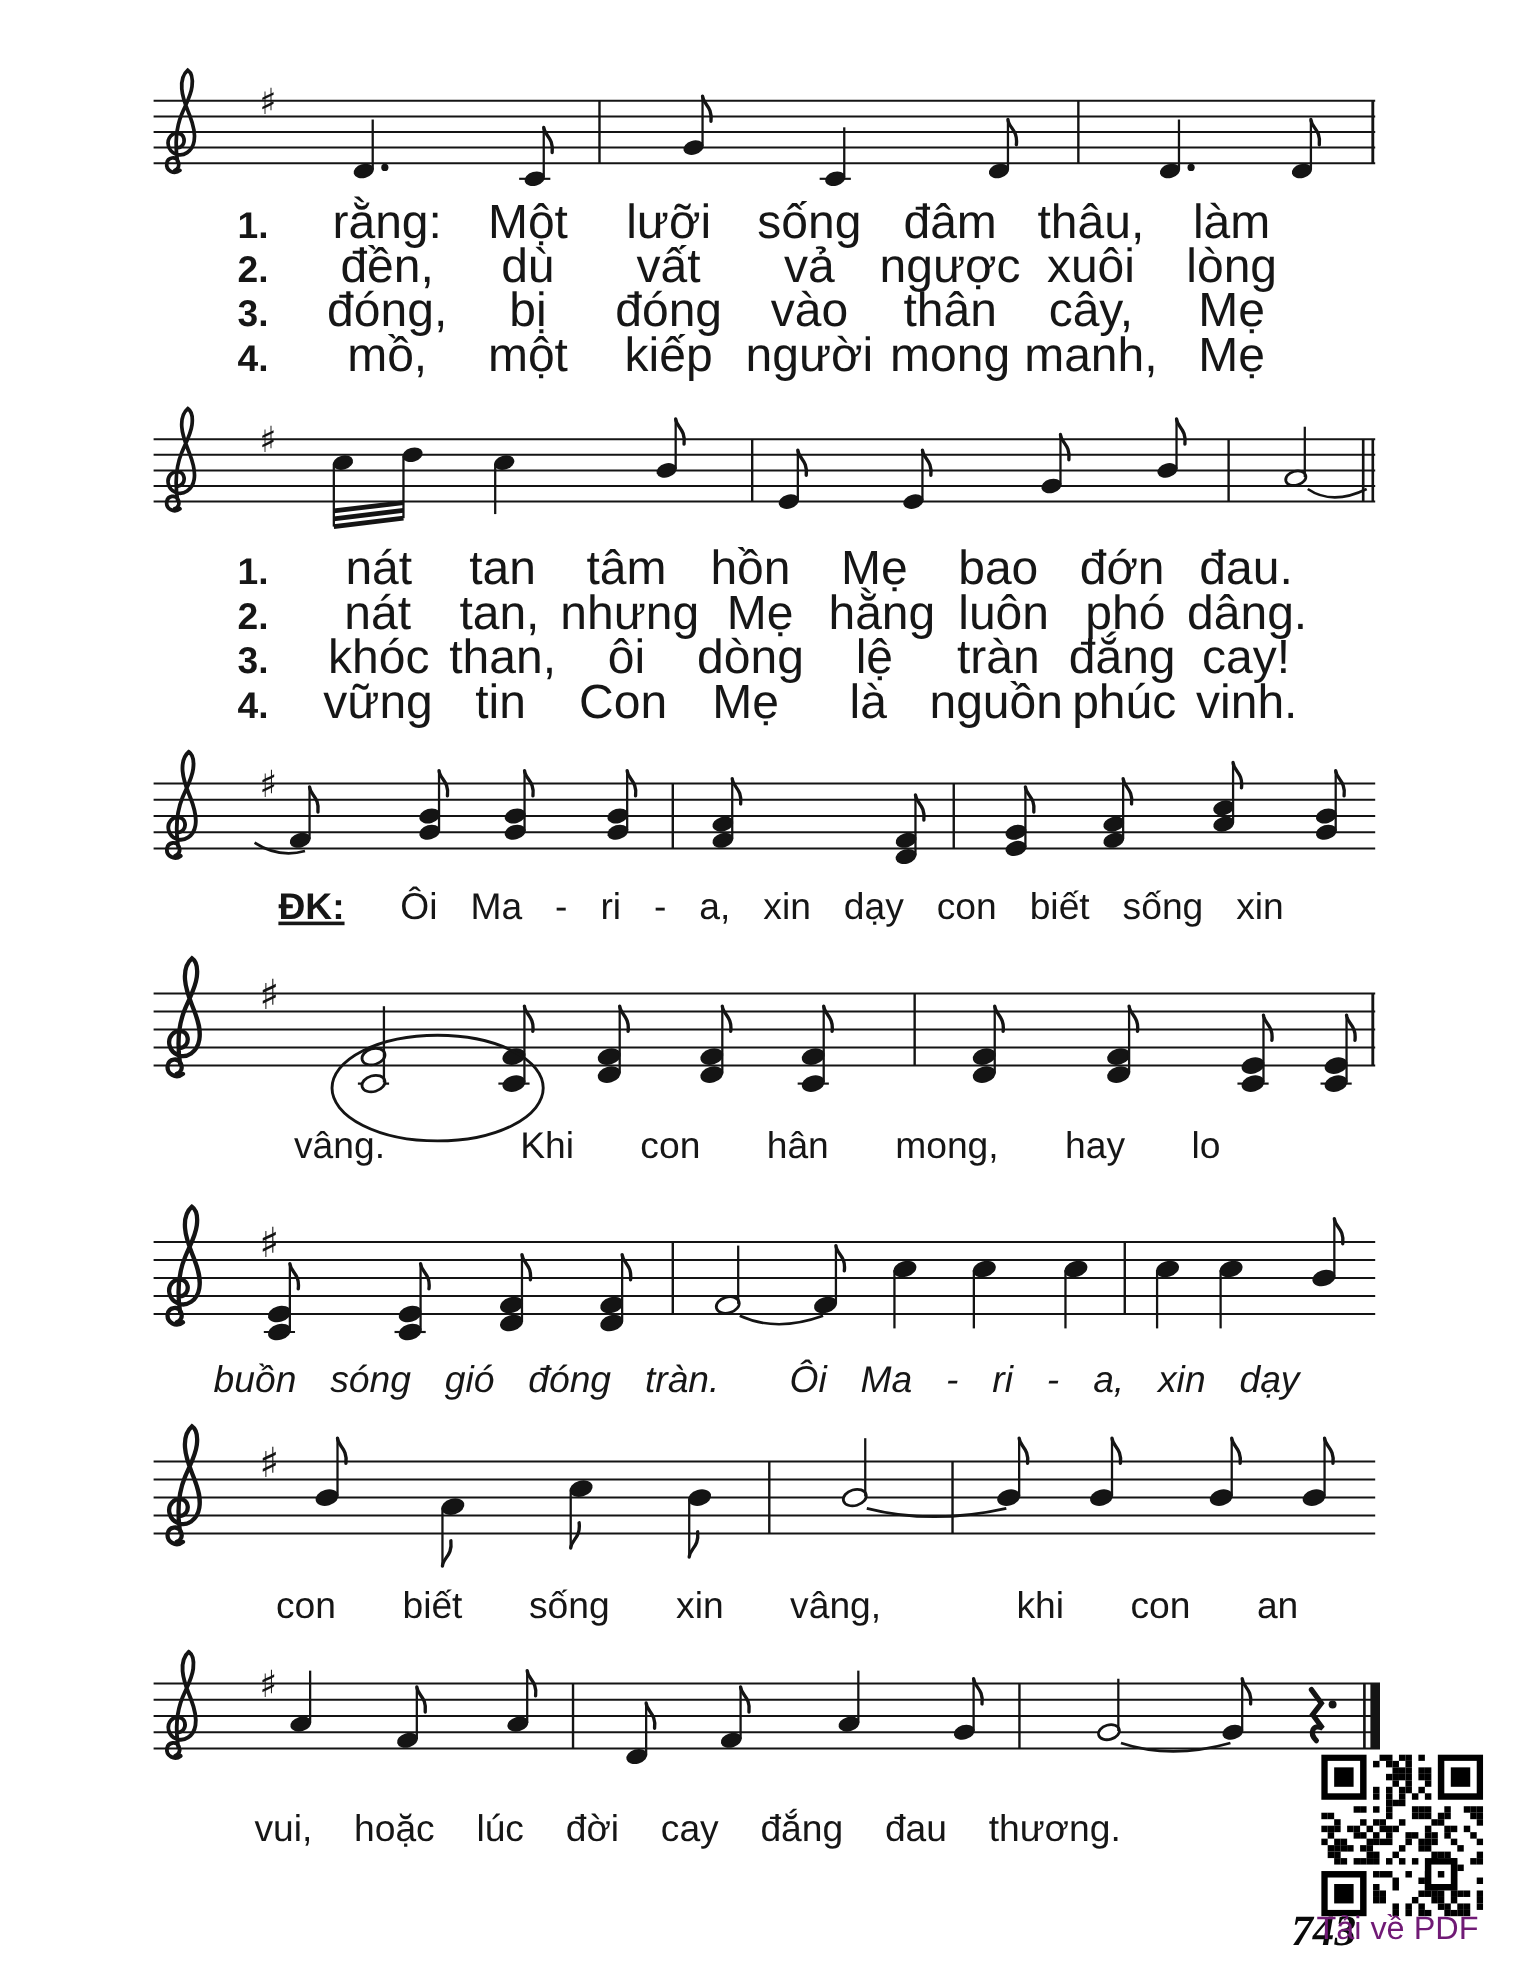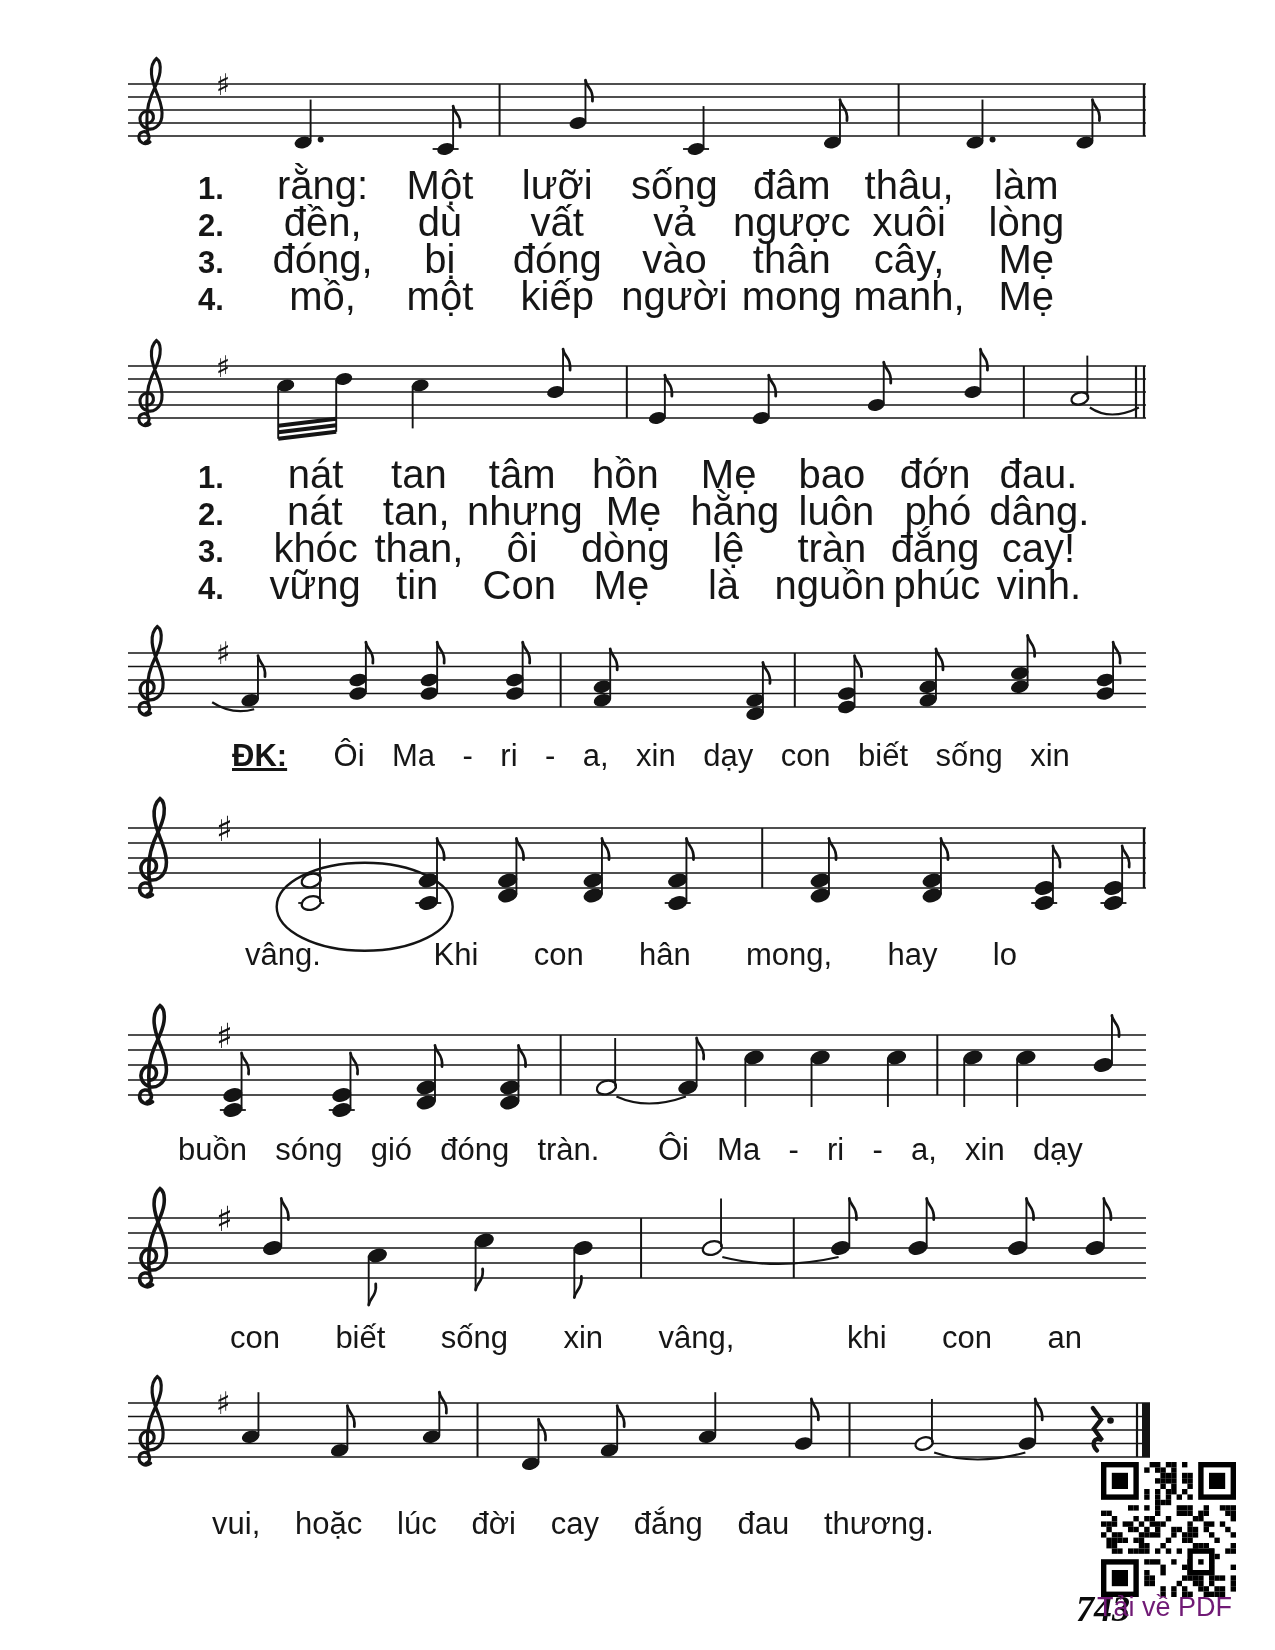--- a/index.html
+++ b/index.html
@@ -455,21 +455,21 @@
   <div class="refrain-line" style="left:245px;top:937px;width:772px;align-items:flex-end;">
       <span class="w">vâng.</span>
       <span class="sp"></span>
       <span class="w">Khi</span>
       <span class="w">con</span>
       <span class="w">hân</span>
       <span class="w">mong,</span>
       <span class="w">hay</span>
       <span class="w">lo</span>
     </div>
-  <div class="refrain-line" style="left:178px;top:1132px;width:905px;">
+  <div class="refrain-line" style="left:178px;top:1132px;width:905px;font-style:italic;">
       <span class="w">buồn</span>
       <span class="w">sóng</span>
       <span class="w">gió</span>
       <span class="w">đóng</span>
       <span class="w">tràn.</span>
       <span class="sp"></span>
       <span class="w">Ôi</span>
       <span class="w">Ma</span>
       <span class="w">-</span>
       <span class="w">ri</span>

